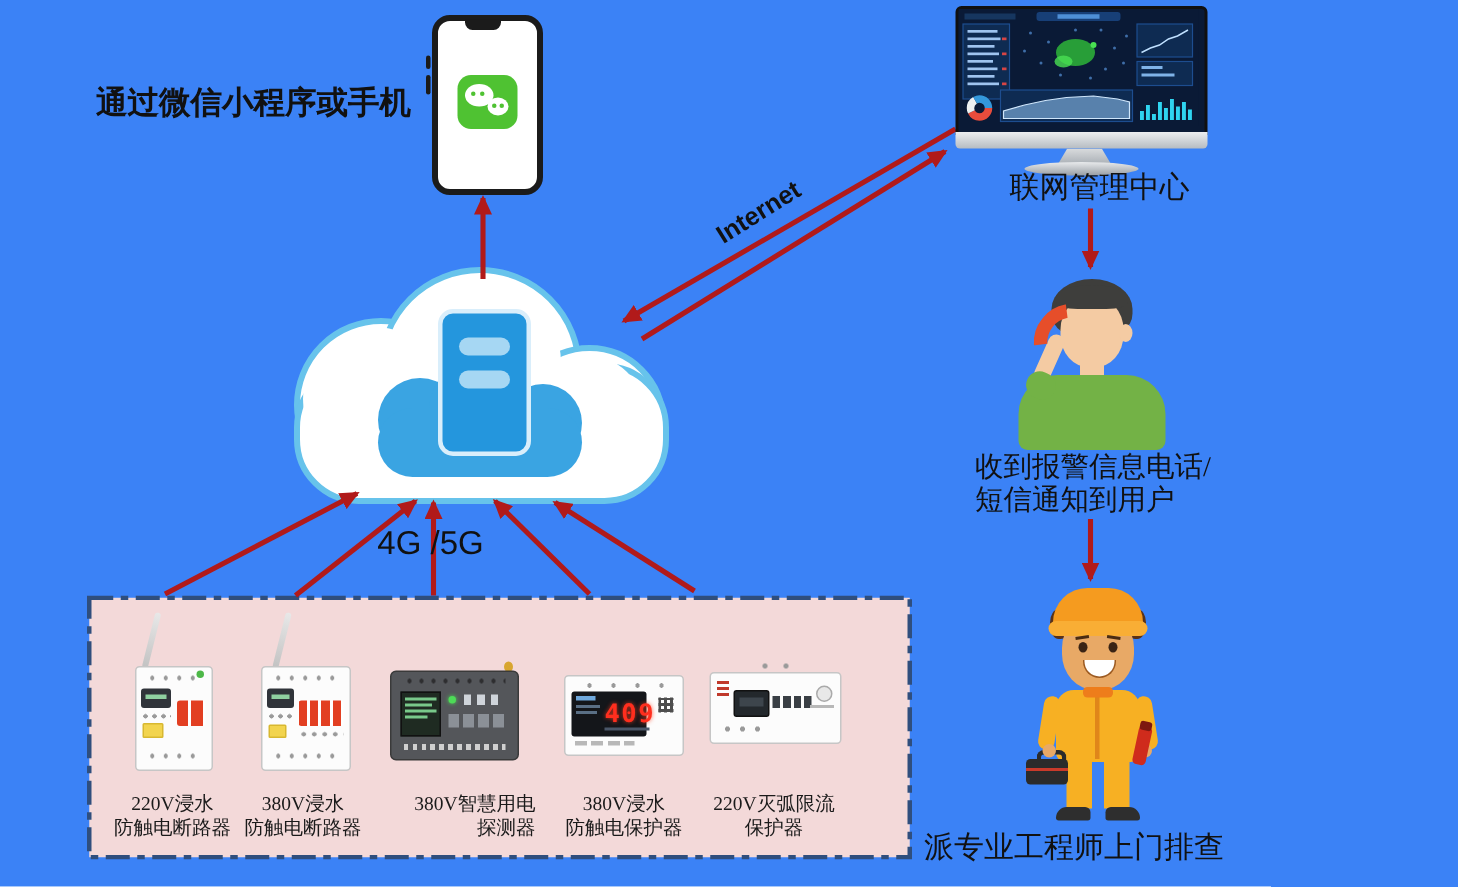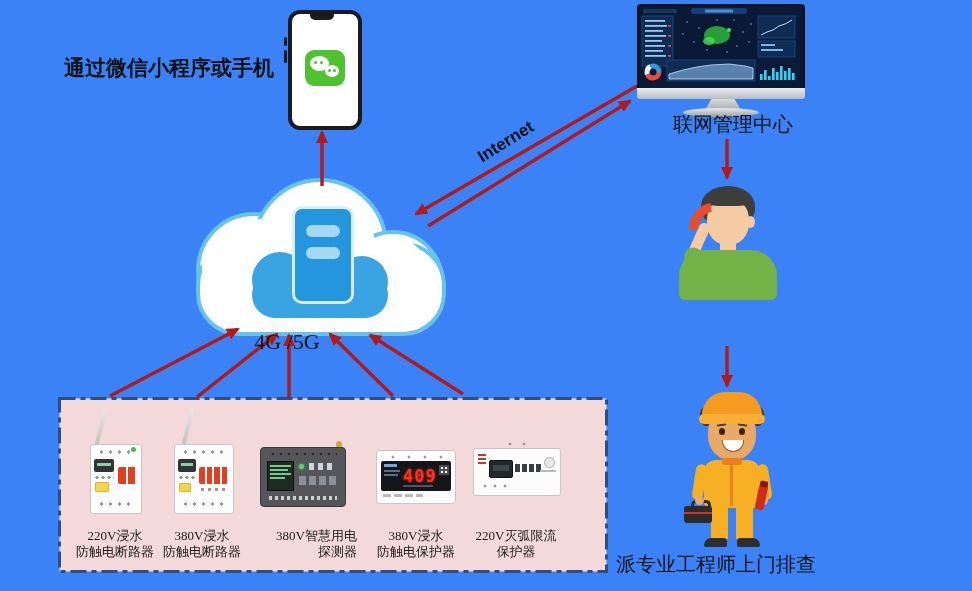--- a/index.html
+++ b/index.html
@@ -133,21 +133,21 @@
       <div class="bubble" style="left:20px;top:15px;width:14px;height:12px;">
         <span class="eye" style="left:3px;top:4px;"></span>
           <span class="eye" style="left:8px;top:4px;"></span>
       </div>
     </div>
   </div>
 
   <div class="abs internet-label" style="left:450px;top:132px;width:112px;text-align:center;">Internet</div>
 
 
-  <div class="abs cellular-label" style="left:237px;top:329px;width:100px;text-align:center;font-family:Liberation Serif, serif;">4G /5G</div>
+  <div class="abs cellular-label" style="left:237px;top:349px;width:100px;text-align:center;">4G /5G</div>
 
   <div>
     <div class="abs mon-screen">
       <svg width="160" height="78" viewBox="0 0 160 78">
         <rect x="0" y="0" width="160" height="78" fill="#0a1a36"></rect>
         <rect x="52" y="2" width="56" height="6" rx="2" fill="#173f77"></rect>
         <rect x="66" y="3.5" width="28" height="3" fill="#4e8fd6"></rect>
         <rect x="4" y="3" width="34" height="4" fill="#16365f"></rect>
 
         <rect x="3" y="10" width="31" height="50" fill="#0e2b52" stroke="#1d4d8f" stroke-width="0.8"></rect>
@@ -223,20 +223,24 @@
     <div class="abs skin" style="left:707px;top:198px;width:42px;height:47px;border-radius:46%;"></div>
     <div class="abs hair" style="left:704px;top:190px;width:48px;height:16px;border-radius:50% 50% 30% 30%;"></div>
     <div class="abs skin" style="left:746px;top:216px;width:9px;height:12px;border-radius:50%;"></div>
     <div class="abs skin" style="left:720px;top:241px;width:16px;height:12px;"></div>
     <div class="abs shirt" style="left:679px;top:250px;width:98px;height:50px;border-radius:26px 26px 6px 6px;"></div>
     <div class="abs skin" style="left:694px;top:222px;width:11px;height:34px;border-radius:6px;transform:rotate(24deg);"></div>
     <div class="abs shirt" style="left:684px;top:248px;width:20px;height:18px;border-radius:9px;transform:rotate(24deg);"></div>
     <div class="abs handset" style="left:690px;top:202px;"></div>
   </div>
 
+  <div class="abs cjk alert-note" style="left:650px;top:301px;width:220px;">
+    <div>收到报警信息电话/</div>
+    <div>短信通知到用户</div>
+  </div>
 
   <div>
     <div class="abs" style="left:700px;top:406px;width:13px;height:20px;background:#5a3218;border-radius:45%;"></div>
     <div class="abs" style="left:751px;top:406px;width:13px;height:20px;background:#5a3218;border-radius:45%;"></div>
     <div class="abs eng-face" style="left:708px;top:408px;width:48px;height:52px;border-radius:46%;"></div>
     <div class="abs" style="left:702px;top:392px;width:60px;height:26px;background:#f59b1f;border-radius:30px 30px 4px 4px;"></div>
     <div class="abs" style="left:699px;top:414px;width:66px;height:10px;background:#f9ae35;border-radius:6px;"></div>
     <div class="abs" style="left:719px;top:428px;width:6px;height:7px;background:#3a2415;border-radius:50%;"></div>
     <div class="abs" style="left:739px;top:428px;width:6px;height:7px;background:#3a2415;border-radius:50%;"></div>
     <div class="abs" style="left:717px;top:424px;width:9px;height:2px;background:#4a2c12;transform:rotate(-8deg);"></div>
@@ -317,21 +321,21 @@
     </div>
     <div class="abs dev-label cjk" style="left:247px;top:528px;width:110px;text-align:right;">
       <div>380V智慧用电</div>
       <div>探测器</div>
     </div>
   </div>
 
   <div>
     <div class="abs dev-body" style="left:376px;top:450px;width:78px;height:52px;">
       <div class="abs dots" style="left:8px;top:3px;width:62px;height:6px;background-size:16px 6px;"></div>
-      <div class="abs" style="left:4px;top:10px;width:70px;height:30px;background:#14161a;border-radius:2px;">
+      <div class="abs" style="left:4px;top:10px;width:50px;height:30px;background:#14161a;border-radius:2px;">
         <div class="abs" style="left:3px;top:3px;width:13px;height:3px;background:#6fa8dc;"></div>
         <div class="abs" style="left:3px;top:9px;width:16px;height:2px;background:#5a6f85;"></div>
         <div class="abs" style="left:3px;top:13px;width:14px;height:2px;background:#5a6f85;"></div>
         <div class="abs seg7" style="left:22px;top:5px;">409</div>
         <div class="abs" style="left:58px;top:4px;width:10px;height:10px;background:#fff;">
           <div style="width:100%;height:100%;background:repeating-linear-gradient(90deg,#222 0 2px,transparent 2px 4px),repeating-linear-gradient(0deg,#222 0 2px,transparent 2px 4px);opacity:.8;"></div>
         </div>
         <div class="abs" style="left:22px;top:24px;width:30px;height:2px;background:#4a5668;"></div>
       </div>
       <div class="abs" style="left:6px;top:43px;width:40px;height:3px;background:repeating-linear-gradient(90deg,#b8b8b8 0 8px,transparent 8px 11px);"></div>

